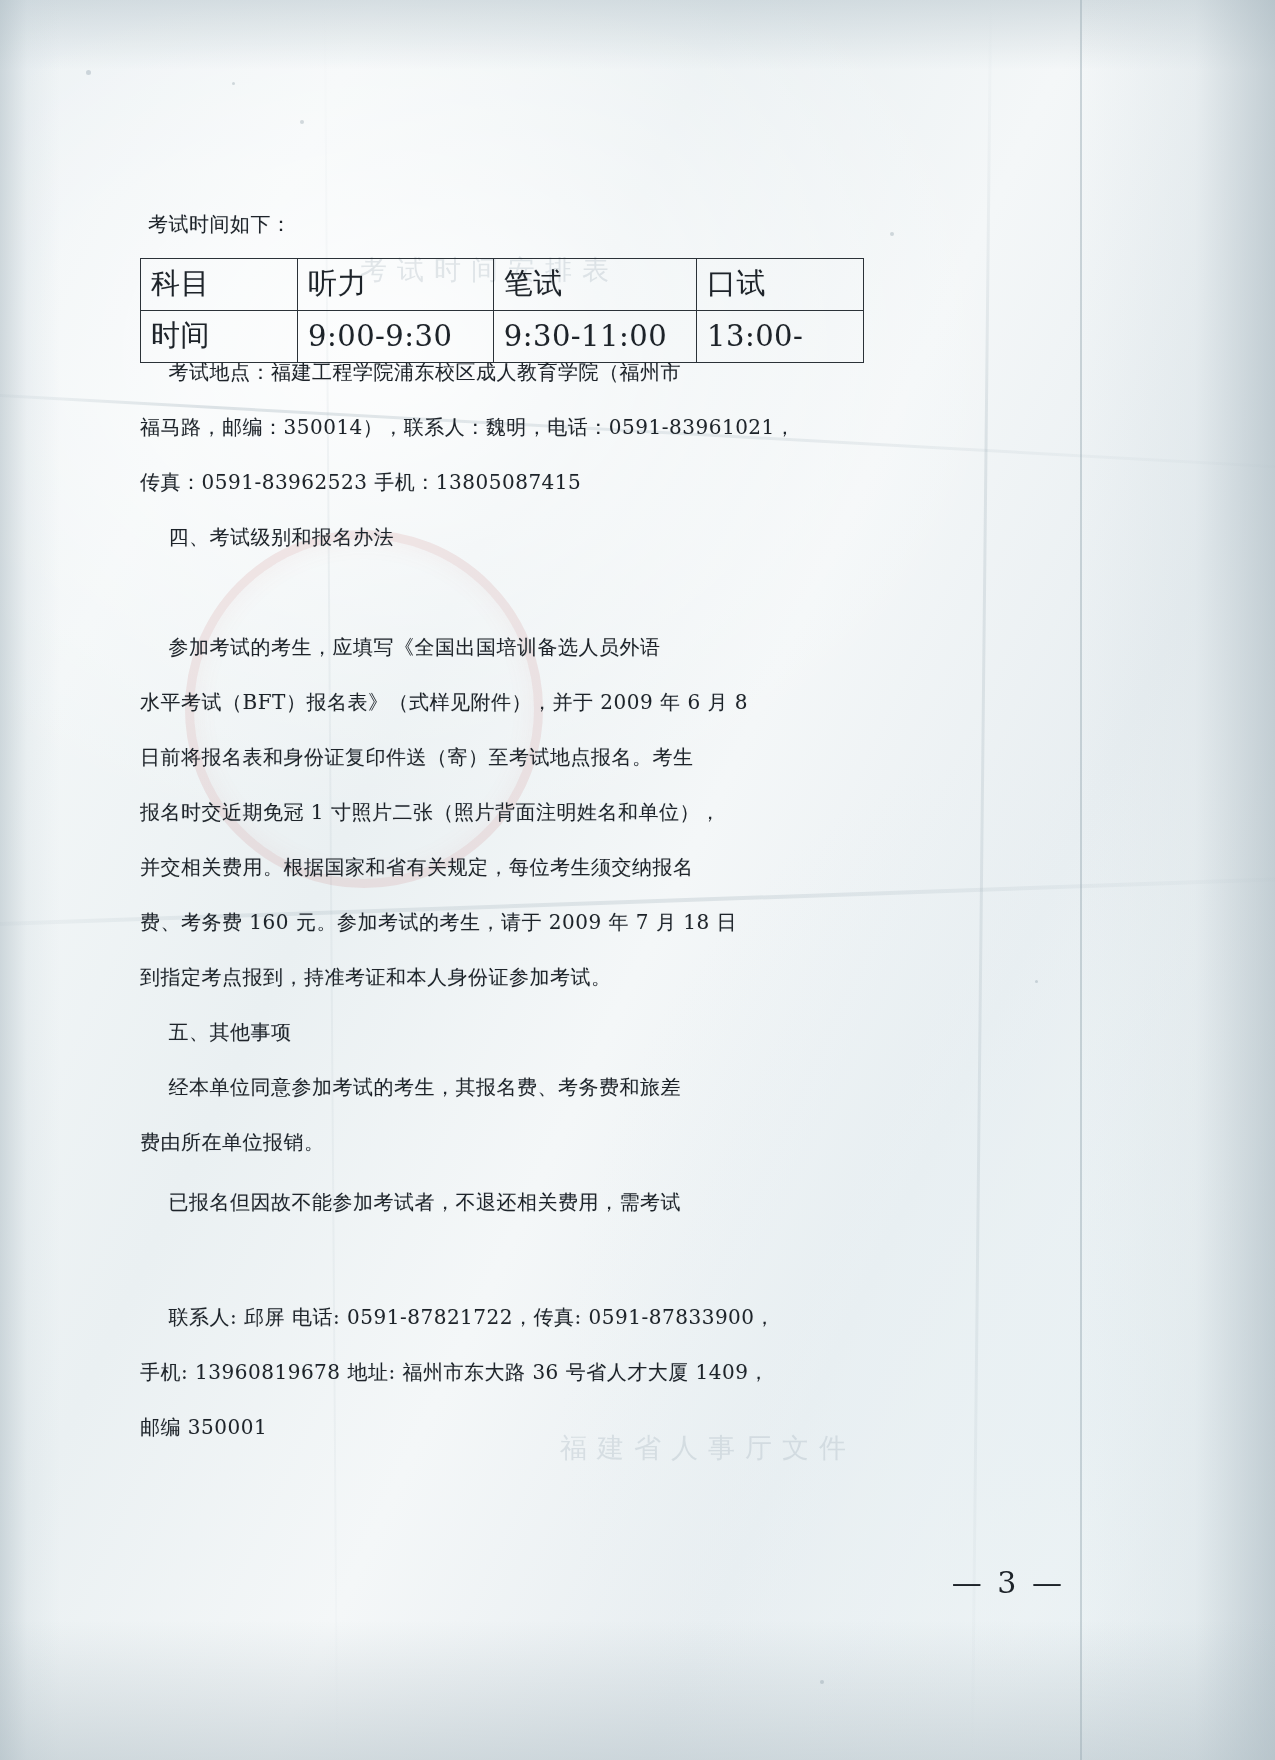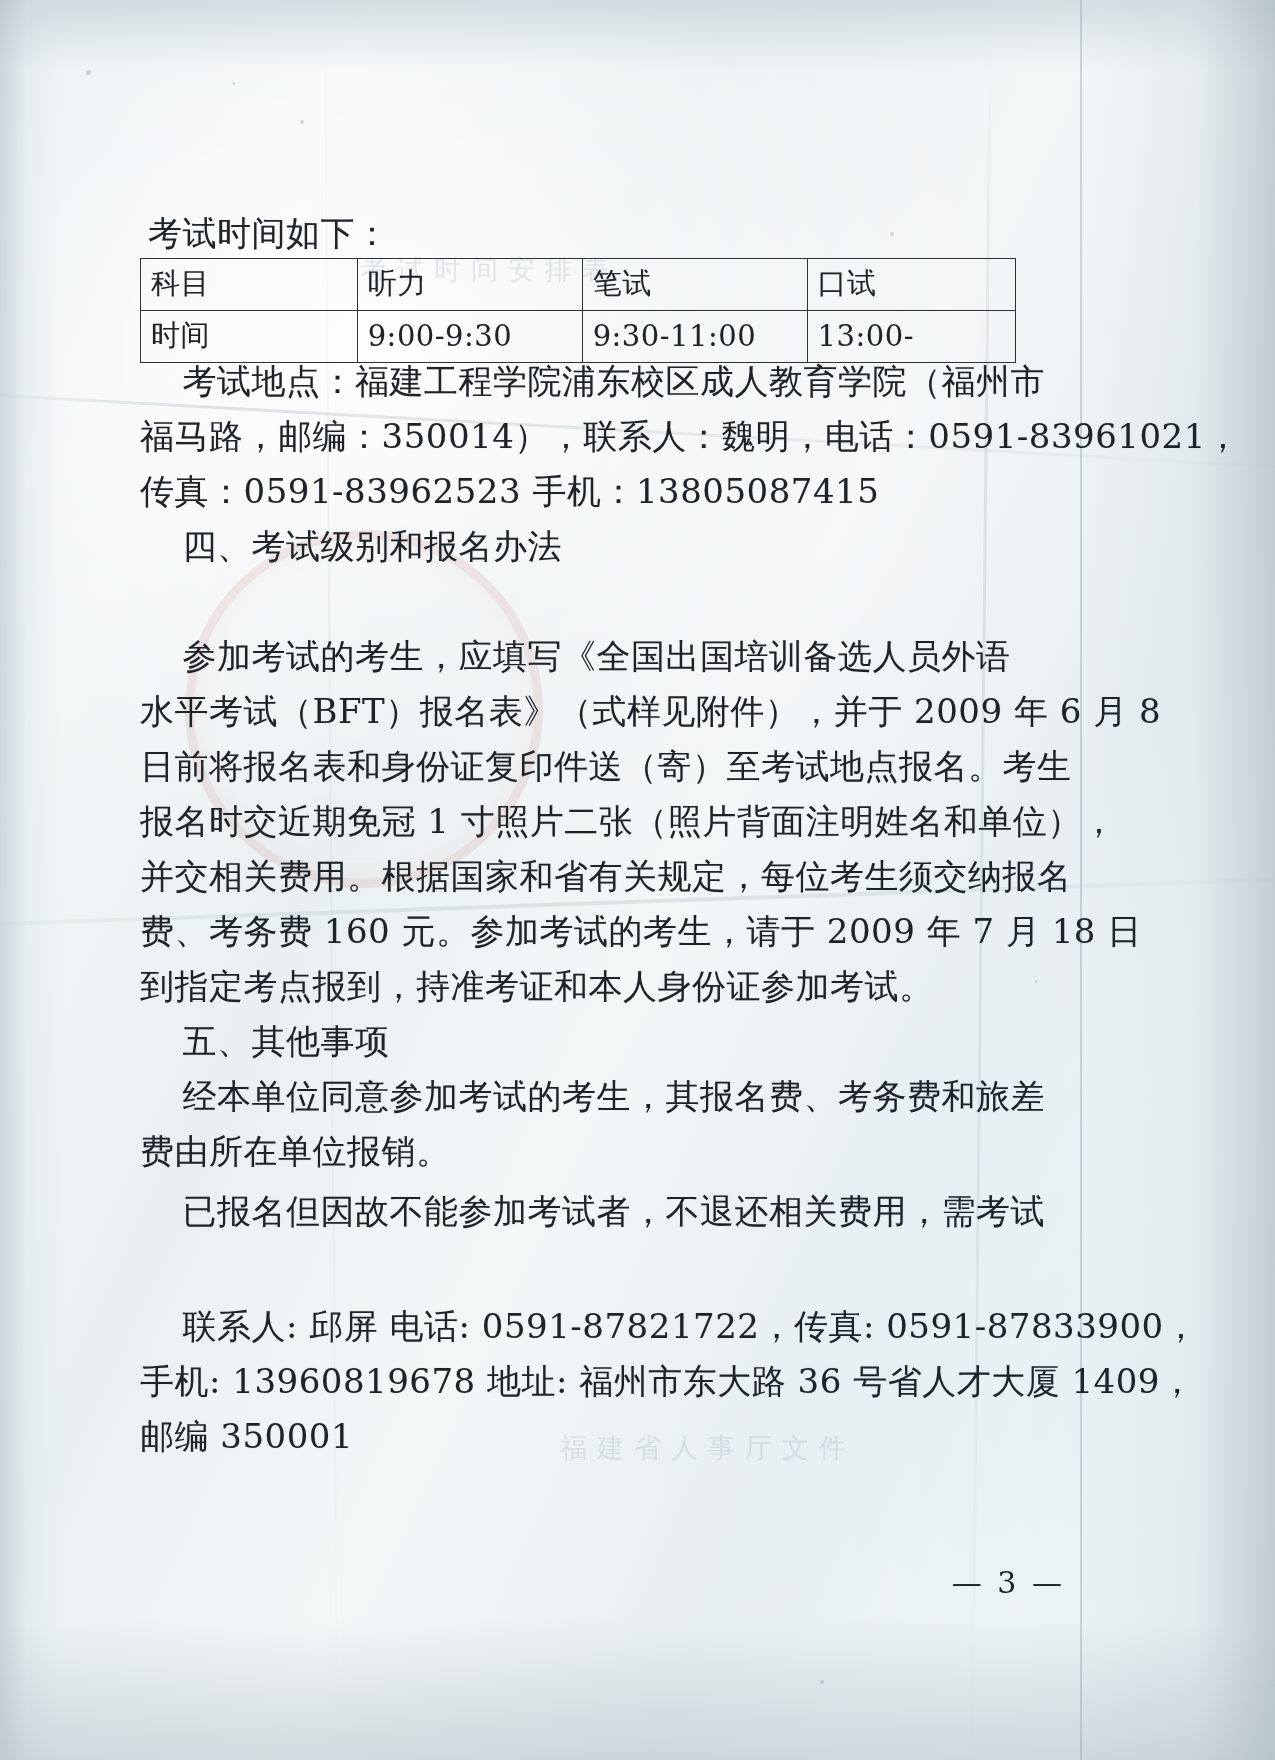--- a/index.html
+++ b/index.html
@@ -119,33 +119,33 @@
     position: absolute;
     left: 0; top: 0;
     width: 1275px;
     height: 1760px;
     color: #20252c;
   }
 
   .line {
     position: absolute;
     white-space: nowrap;
-    font-size: 34px;
+    font-size: 20px;
     line-height: 1.25;
     letter-spacing: 0.5px;
     color: #1d2329;
     text-shadow: 0 0 1px rgba(40,50,60,0.18);
   }
 
   
   .tbl {
     position: absolute;
     left: 140px;
     top: 258px;
-    width: 876px;
+    width: 724px;
     border-collapse: collapse;
     font-size: 29px;
     color: #1d2329;
   }
   .tbl td {
     border: 1.6px solid #2b3238;
     height: 49px;
     padding: 0 8px 2px 10px;
     vertical-align: middle;
     white-space: nowrap;

